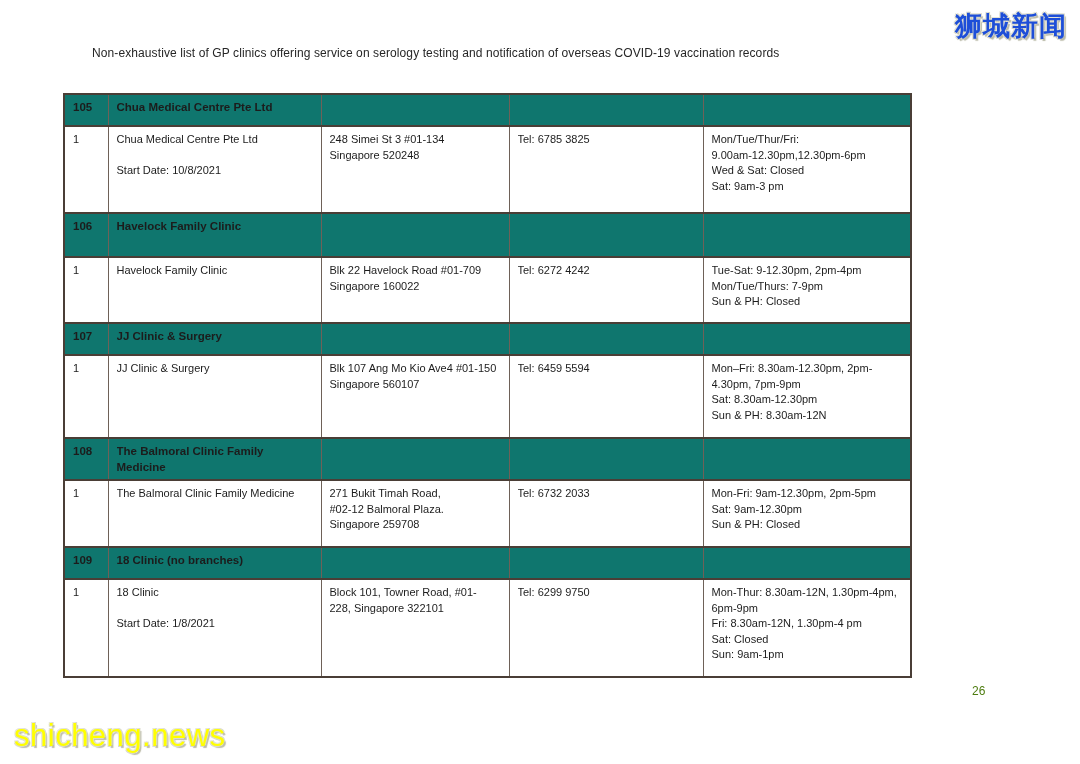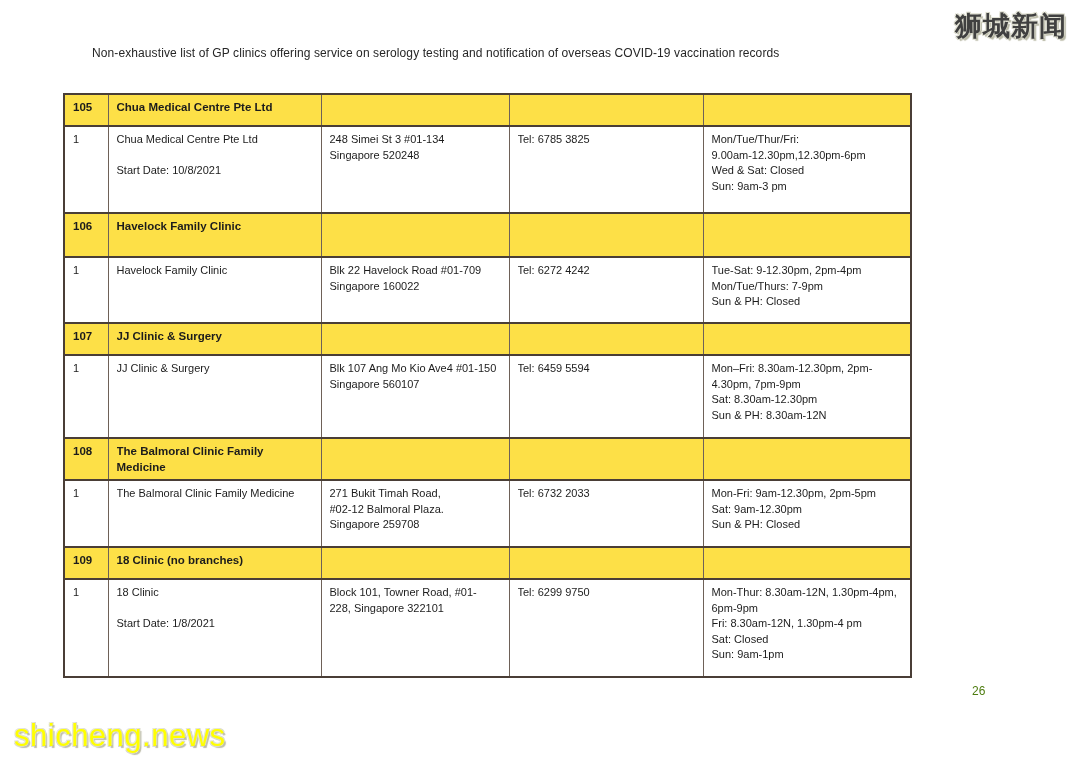--- a/index.html
+++ b/index.html
@@ -20,34 +20,34 @@
     border:2px solid #4a3e36;
   }
   table.clinics td {
     border:1px solid #6e6158;
     vertical-align:top;
     padding:5px 6px 4px 8px;
     font-size:11px; line-height:15.5px;
     color:#1c1c1c;
   }
   tr.group-header td {
-    background:#fde047;
+    background:#0f766e;
     border-top:2px solid #4a3e36;
     border-bottom:2px solid #4a3e36;
     font-weight:bold;
     font-size:11.5px;
   }
   .cell-line {
     display:block; white-space:nowrap; overflow:hidden;
     min-height:15.5px;
   }
   .wm-top {
     position:absolute; top:8px; right:13px;
     font-size:27px; font-weight:bold; letter-spacing:1px;
-    color:#404040;
+    color:#1d4ed8;
     text-shadow:-1px -1px 0 #e3e3d6, 1px -1px 0 #d8d8c9, -1px 1px 0 #d8d8c9, 2px 2px 1px #b9b9a6;
     white-space:nowrap;
   }
   .wm-bottom {
     position:absolute; left:14px; top:718px;
     font-size:31px; letter-spacing:0.5px;
     color:#ffff00;
     text-shadow:-1px -1px 0 #e7e7da, 1px -1px 0 #dcdccd, -1px 1px 0 #dcdccd, 2px 2px 1px #bdbdaa;
     white-space:nowrap;
   }
@@ -96,21 +96,21 @@
           <span class="cell-line">248 Simei St 3 #01-134</span>
           <span class="cell-line">Singapore 520248</span>
         </td>
         <td>
           <span class="cell-line">Tel: 6785 3825</span>
         </td>
         <td>
           <span class="cell-line">Mon/Tue/Thur/Fri:</span>
           <span class="cell-line">9.00am-12.30pm,12.30pm-6pm</span>
           <span class="cell-line">Wed &amp; Sat: Closed</span>
-          <span class="cell-line">Sun: 9am-3 pm</span>
+          <span class="cell-line">Sat: 9am-3 pm</span>
         </td>
       </tr>
       <tr class="group-header" style="height: 44px;">
         <td>
           <span class="cell-line">106</span>
         </td>
         <td>
           <span class="cell-line">Havelock Family Clinic</span>
         </td>
         <td></td>

